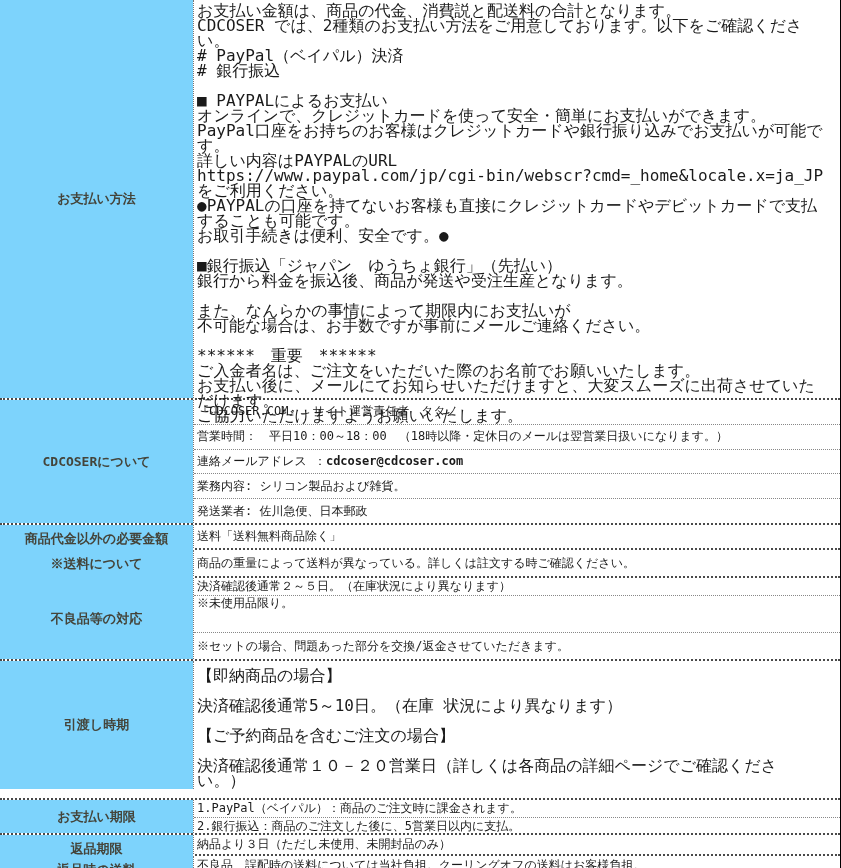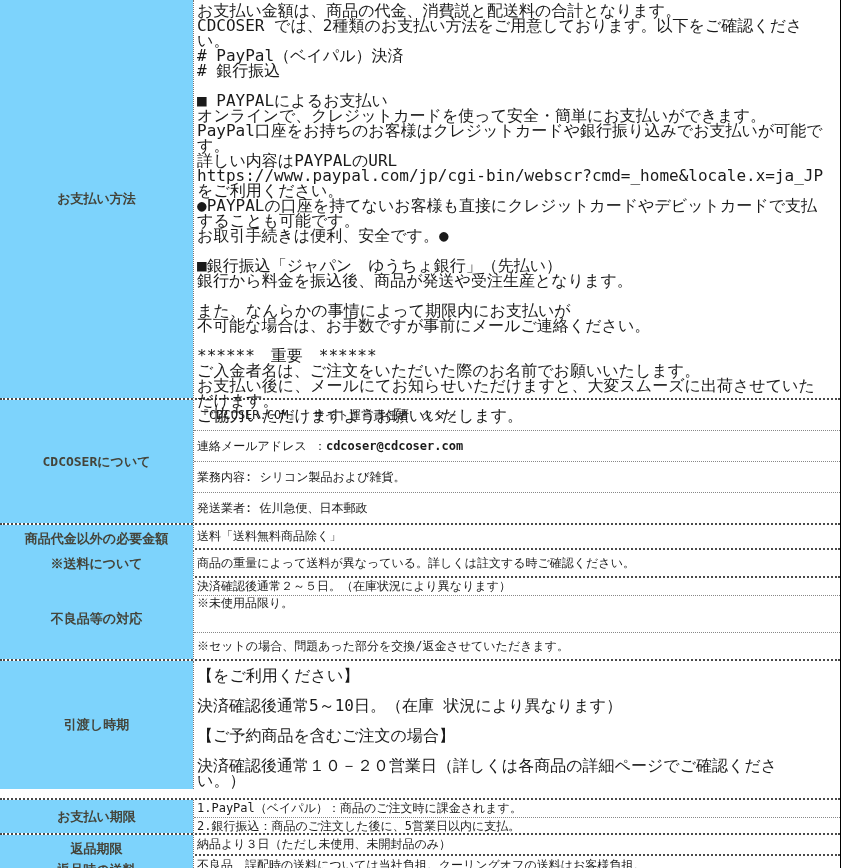--- a/index.html
+++ b/index.html
@@ -60,20 +60,21 @@
 ご入金者名は、ご注文をいただいた際のお名前でお願いいたします。
 お支払い後に、メールにてお知らせいただけますと、大変スムーズに出荷させていただけます。
 ご協力いただけますようお願いいたします。</div>
       </div>
     </div>
 
     <div class="row h-about">
       <div class="lbl">CDCOSERについて</div>
       <div class="val">
         <div class="sub">『CDCOSER.COM』　サイト運営責任者　タタノ</div>
+        <div class="sub">営業時間：　平日10：00～18：00　（18時以降・定休日のメールは翌営業日扱いになります。）</div>
         <div class="sub">
             <span>連絡メールアドレス ： </span>
             <span class="bold">cdcoser@cdcoser.com</span>
           </div>
         <div class="sub">業務内容: シリコン製品および雑貨。</div>
         <div class="sub">発送業者: 佐川急便、日本郵政</div>
       </div>
     </div>
 
     <div class="row h-extra">
@@ -95,21 +96,21 @@
       <div class="val">
         <div class="sub sub-b">決済確認後通常２～５日。（在庫状況により異なります）</div>
         <div class="sub sub-c">※未使用品限り。</div>
         <div class="sub sub-d">※セットの場合、問題あった部分を交換/返金させていただきます。</div>
       </div>
     </div>
 
     <div class="row h-delivery">
       <div class="lbl">引渡し時期</div>
       <div class="val">
-        <div class="pre">【をご利用ください】
+        <div class="pre">【即納商品の場合】
 
 決済確認後通常5～10日。（在庫 状況により異なります）
 
 【ご予約商品を含むご注文の場合】
 
 決済確認後通常１０－２０営業日（詳しくは各商品の詳細ページでご確認ください。）</div>
       </div>
     </div>
 
     <div class="row h-paydead">

